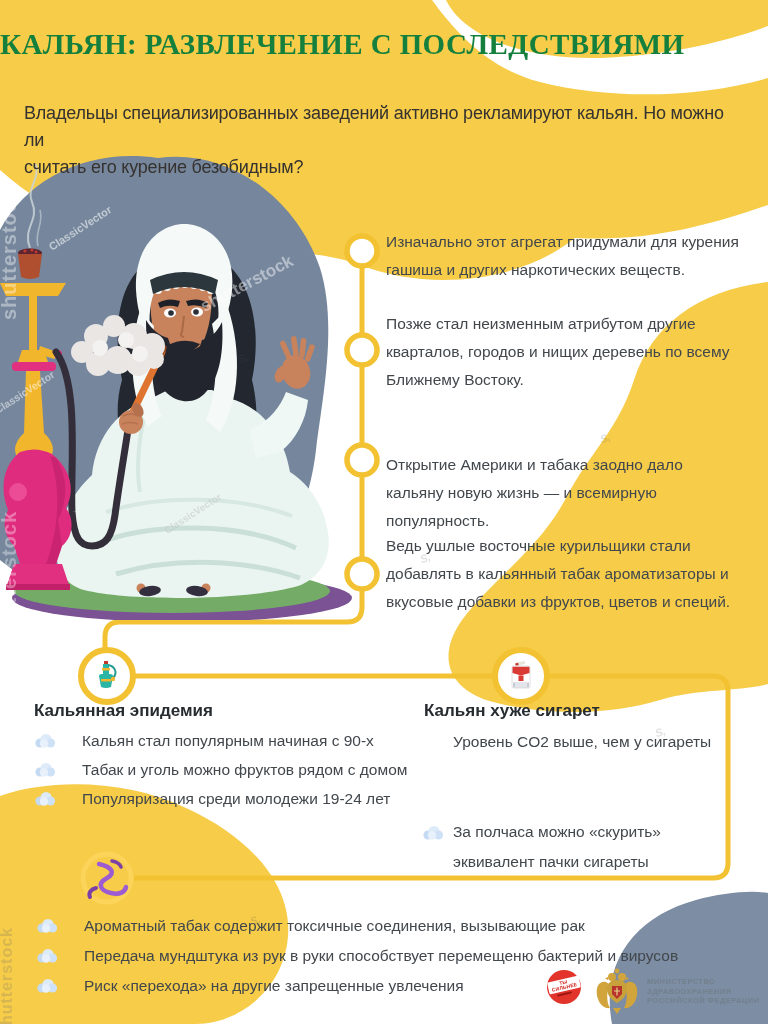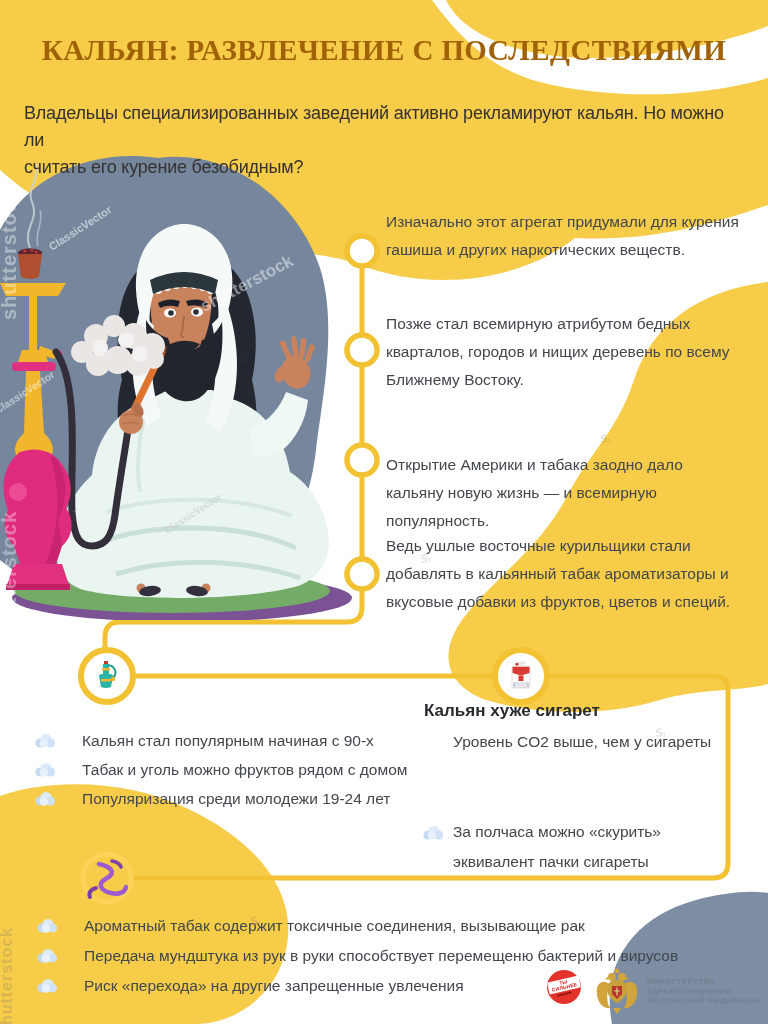--- a/index.html
+++ b/index.html
@@ -2,23 +2,23 @@
 <html><head>
 <meta charset="utf-8">
 <style>
   html,body{margin:0;padding:0;}
   body{font-family:"Liberation Sans","DejaVu Sans",sans-serif;}
   .canvas{position:relative;width:768px;height:1024px;background:#ffffff;overflow:hidden;}
   .bg,.illu{position:absolute;pointer-events:none;}
   .bg{left:0;top:0;}
   .illu{left:0;top:140px;}
 
-  .title{position:absolute;left:0;right:0;top:34px;text-align:center;
+  .title{position:absolute;left:0;right:0;top:28px;text-align:left;
     font-family:"Liberation Serif","DejaVu Serif",serif;font-weight:700;
-    font-size:29px;letter-spacing:.4px;color:#a16207;}
+    font-size:29px;letter-spacing:.4px;color:#15803d;}
   .subtitle{position:absolute;left:24px;right:24px;top:100px;
     font-size:18px;line-height:27px;color:#35322F;white-space:pre-line;letter-spacing:-.2px;}
 
   .tl-item{position:absolute;left:386px;width:382px;font-size:15.5px;line-height:28px;
     color:#42474C;white-space:pre-line;}
 
   .sec-title{position:absolute;font-size:17px;font-weight:700;color:#272C30;}
   .row{position:absolute;display:flex;align-items:flex-start;gap:26px;
     font-size:15.5px;line-height:20px;color:#42474C;white-space:nowrap;}
   .row .cloud{flex:0 0 auto;margin-top:2px;}
@@ -235,32 +235,33 @@
   <span class="wm-s" style="left:238px;top:352px;transform:rotate(-20deg);">S,</span>
   <span class="wm-s" style="left:420px;top:552px;transform:rotate(-20deg);">S,</span>
   <span class="wm-s" style="left:600px;top:432px;transform:rotate(-20deg);">S,</span>
   <span class="wm-s" style="left:655px;top:726px;transform:rotate(-20deg);">S,</span>
   <span class="wm-s" style="left:250px;top:914px;transform:rotate(-20deg);">S,</span>
 
   <div class="title">КАЛЬЯН: РАЗВЛЕЧЕНИЕ С ПОСЛЕДСТВИЯМИ</div>
   <div class="subtitle">Владельцы специализированных заведений активно рекламируют кальян. Но можно ли
 считать его курение безобидным?</div>
 
-  <div class="tl-item" style="top:208px;">Изначально этот агрегат придумали для курения
+  <div class="tl-item" style="top:228px;">Изначально этот агрегат придумали для курения
 гашиша и других наркотических веществ.</div>
-  <div class="tl-item" style="top:310px;">Позже стал всемирную атрибутом бедных
+  <div class="tl-item" style="top:310px;">Позже стал неизменным атрибутом другие
 кварталов, городов и нищих деревень по всему
 Ближнему Востоку.</div>
   <div class="tl-item" style="top:424px;margin-top:27px;">Открытие Америки и табака заодно дало
 кальяну новую жизнь — и всемирную
 популярность.</div>
   <div class="tl-item" style="top:532px;">Ведь ушлые восточные курильщики стали
 добавлять в кальянный табак ароматизаторы и
 вкусовые добавки из фруктов, цветов и специй.</div>
 
+  <div class="sec-title" style="left:34px;top:701px;">Кальянная эпидемия</div>
 
   <div class="row" style="left:34px;top:731px;">
     <svg class="cloud" width="22" height="15" viewBox="0 0 22 15">
       <circle cx="6" cy="10" r="4.6" fill="#C4D9F2"></circle>
         <circle cx="12" cy="6.5" r="5.6" fill="#DDEAF9"></circle>
       <circle cx="16.5" cy="10" r="4.6" fill="#CFE1F6"></circle>
         <circle cx="10" cy="10.5" r="4.2" fill="#E8F1FB"></circle>
     </svg>
     <span>Кальян стал популярным начиная с 90-х</span>
   </div>

